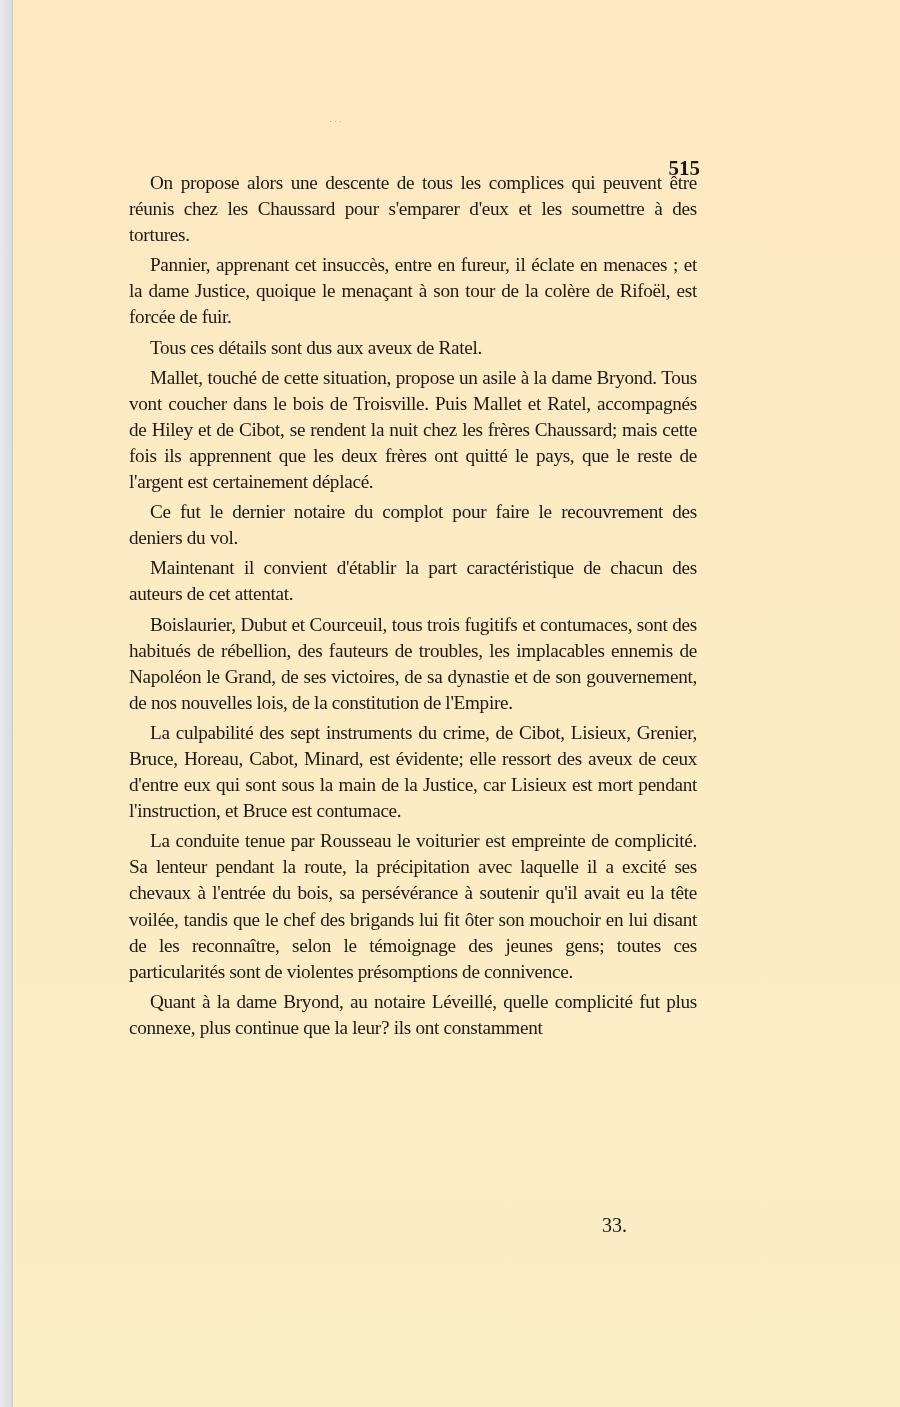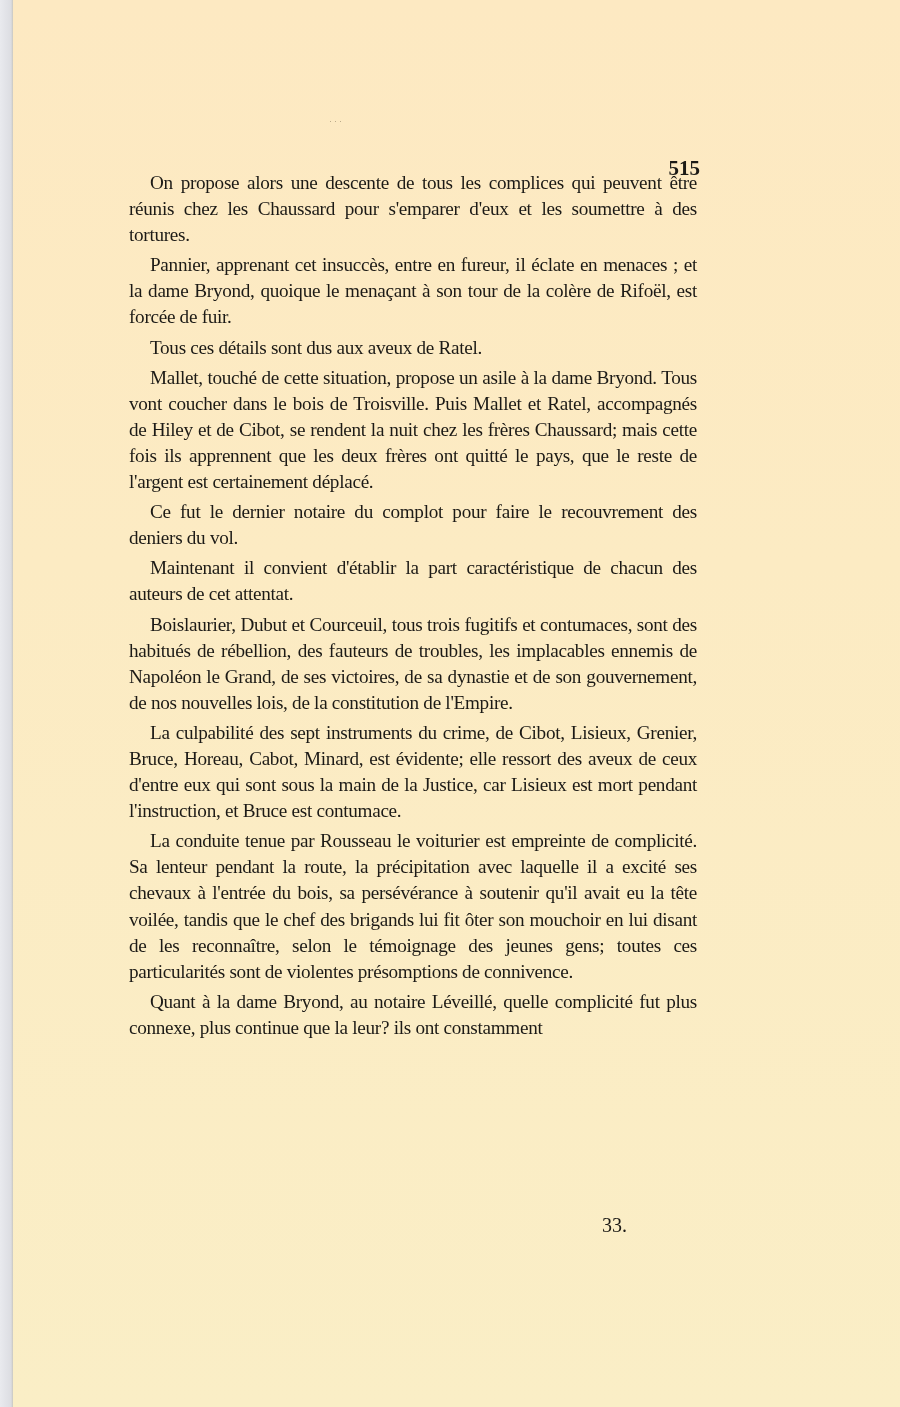--- a/index.html
+++ b/index.html
@@ -89,21 +89,21 @@
 <div class="page">
   <div class="speck-dots">···</div>
 </div>
 
 <div class="running-head">
   <span class="page-number">515</span>
 </div>
 
 <div class="body-text">
   <p>On propose alors une descente de tous les complices qui peuvent être réunis chez les Chaussard pour s'emparer d'eux et les soumettre à des tortures.</p>
-  <p>Pannier, apprenant cet insuccès, entre en fureur, il éclate en menaces ; et la dame Bryond, quoique le menaçant à son tour de la colère de Rifoël, est forcée de fuir.</p>
+  <p>Pannier, apprenant cet insuccès, entre en fureur, il éclate en menaces ; et la dame Justice, quoique le menaçant à son tour de la colère de Rifoël, est forcée de fuir.</p>
   <p>Tous ces détails sont dus aux aveux de Ratel.</p>
   <p>Mallet, touché de cette situation, propose un asile à la dame Bryond. Tous vont coucher dans le bois de Troisville. Puis Mallet et Ratel, accompagnés de Hiley et de Cibot, se rendent la nuit chez les frères Chaussard; mais cette fois ils apprennent que les deux frères ont quitté le pays, que le reste de l'argent est certainement déplacé.</p>
   <p>Ce fut le dernier notaire du complot pour faire le recouvrement des deniers du vol.</p>
   <p>Maintenant il convient d'établir la part caractéristique de chacun des auteurs de cet attentat.</p>
   <p>Boislaurier, Dubut et Courceuil, tous trois fugitifs et contumaces, sont des habitués de rébellion, des fauteurs de troubles, les implacables ennemis de Napoléon le Grand, de ses victoires, de sa dynastie et de son gouvernement, de nos nouvelles lois, de la constitution de l'Empire.</p>
   <p>La culpabilité des sept instruments du crime, de Cibot, Lisieux, Grenier, Bruce, Horeau, Cabot, Minard, est évidente; elle ressort des aveux de ceux d'entre eux qui sont sous la main de la Justice, car Lisieux est mort pendant l'instruction, et Bruce est contumace.</p>
   <p>La conduite tenue par Rousseau le voiturier est empreinte de complicité. Sa lenteur pendant la route, la précipitation avec laquelle il a excité ses chevaux à l'entrée du bois, sa persévérance à soutenir qu'il avait eu la tête voilée, tandis que le chef des brigands lui fit ôter son mouchoir en lui disant de les reconnaître, selon le témoignage des jeunes gens; toutes ces particularités sont de violentes présomptions de connivence.</p>
   <p>Quant à la dame Bryond, au notaire Léveillé, quelle complicité fut plus connexe, plus continue que la leur? ils ont constamment</p>
 </div>
 

